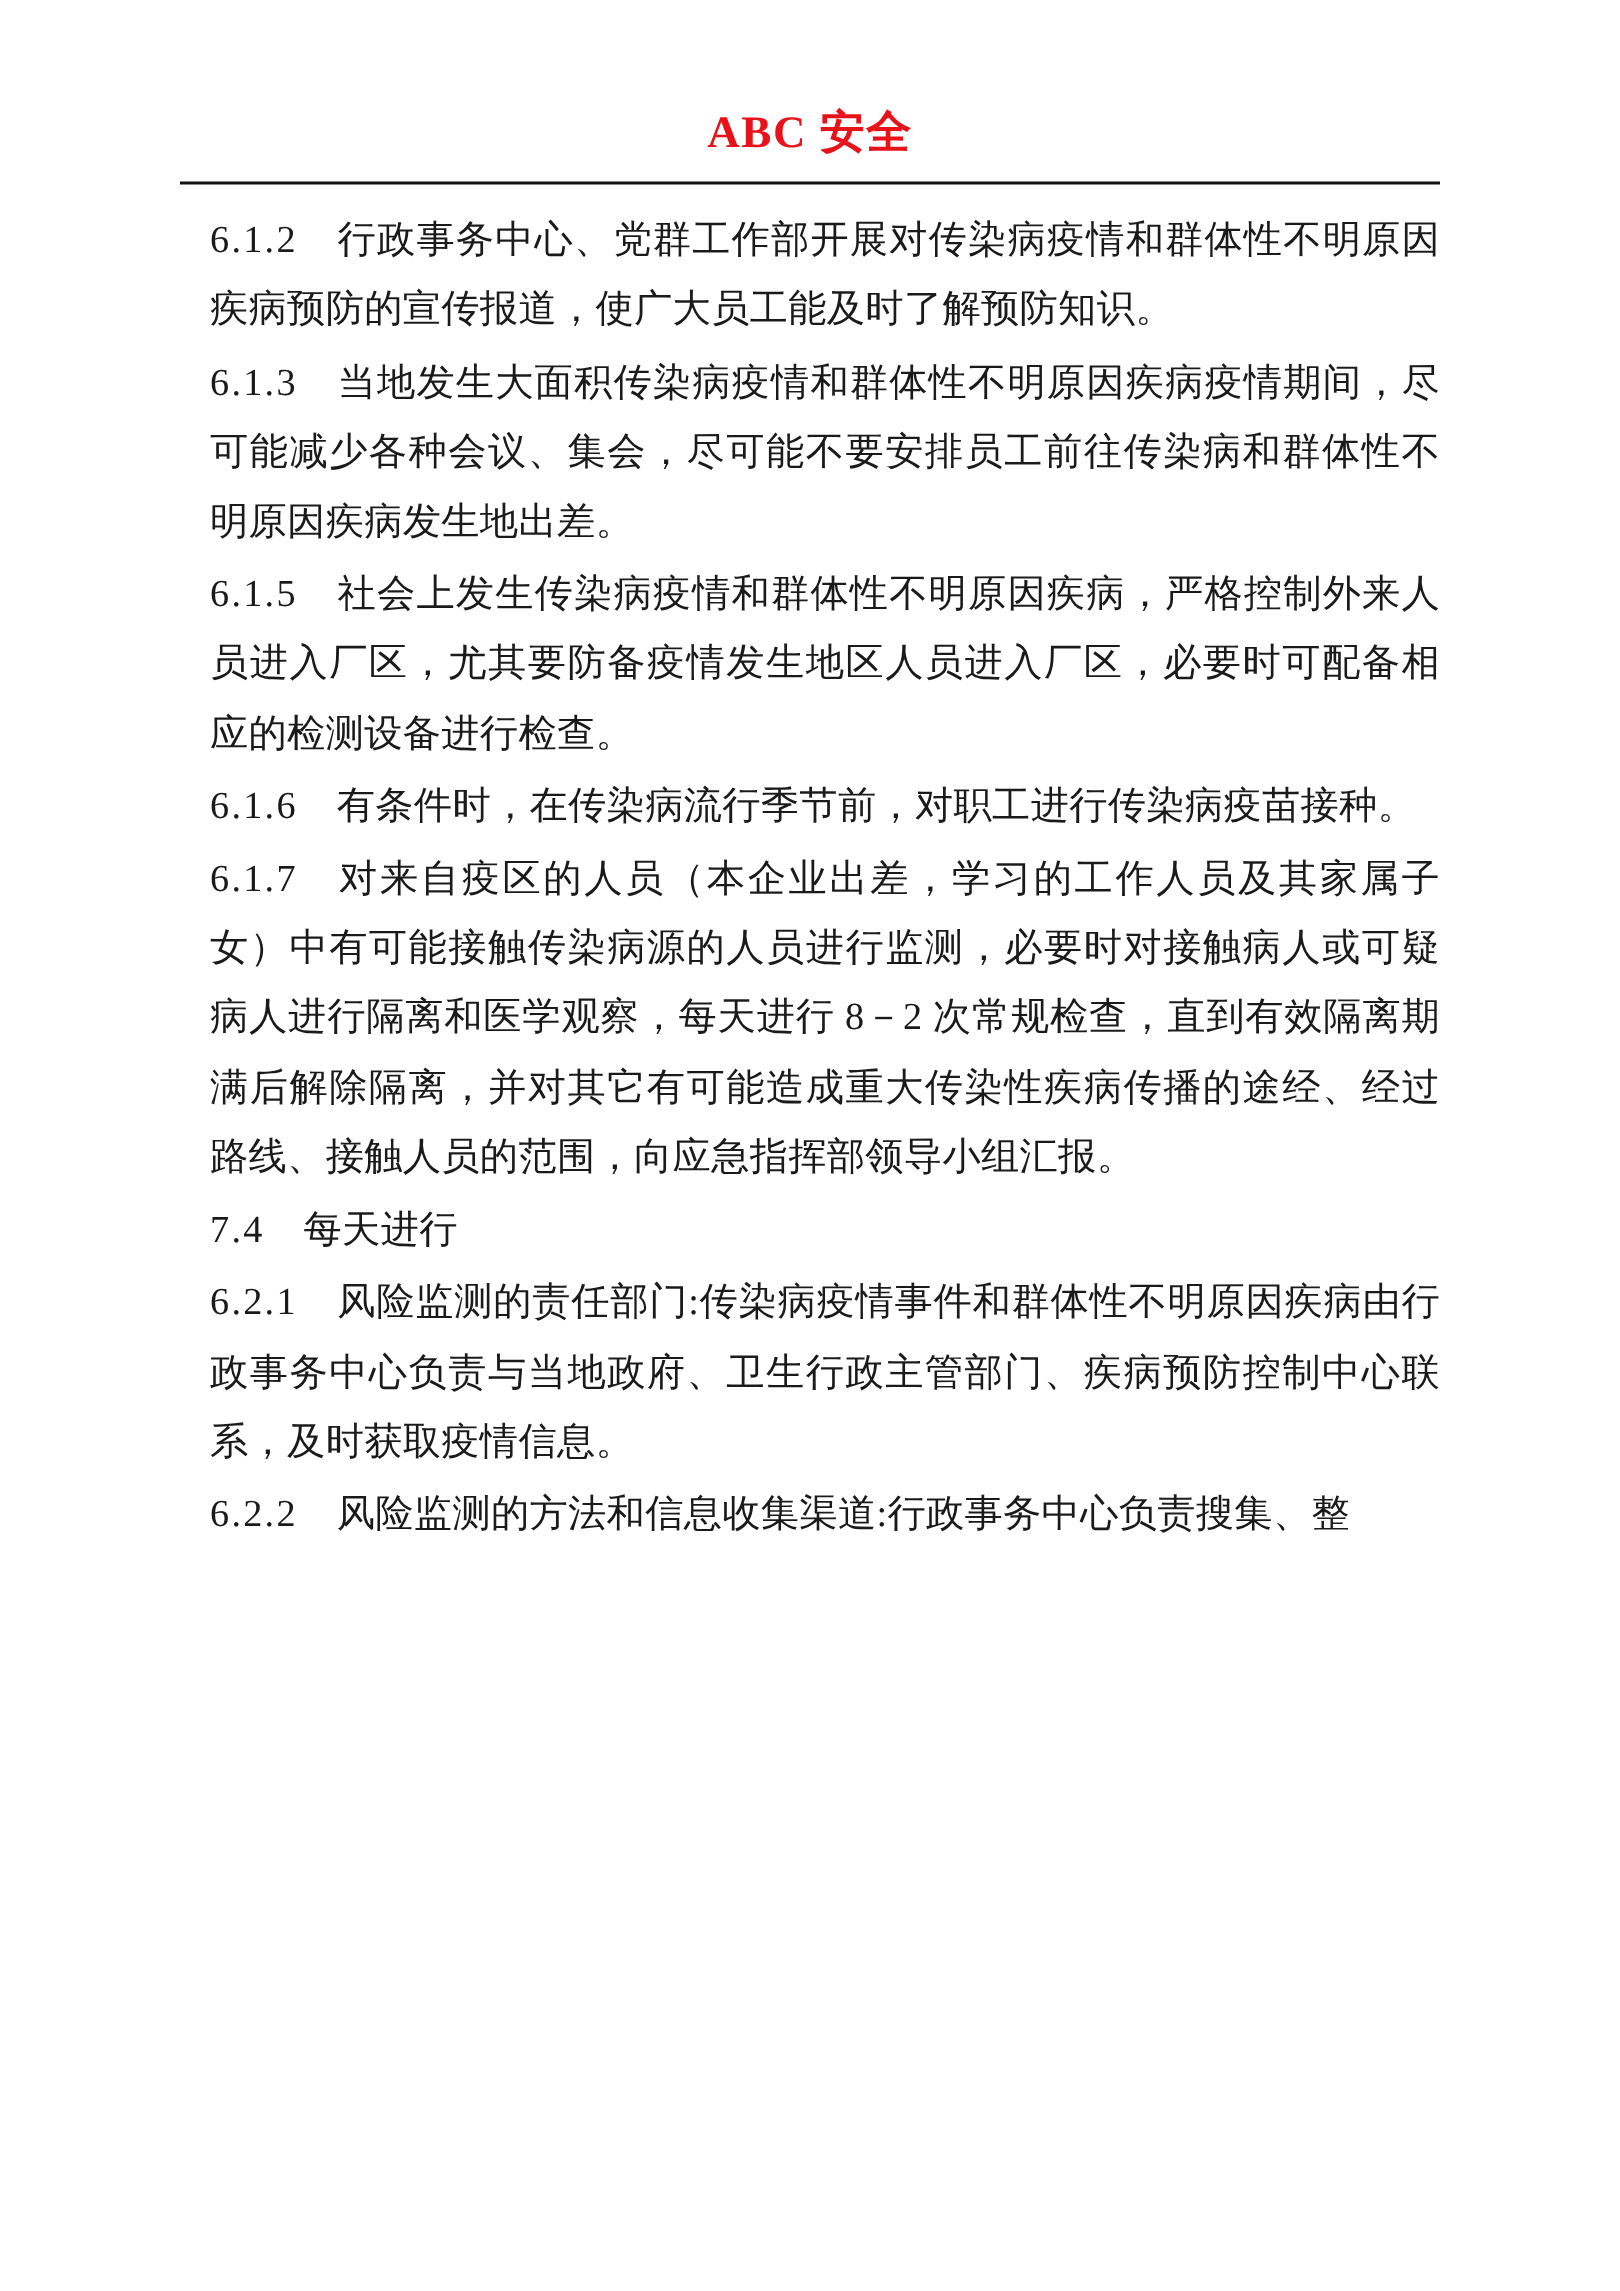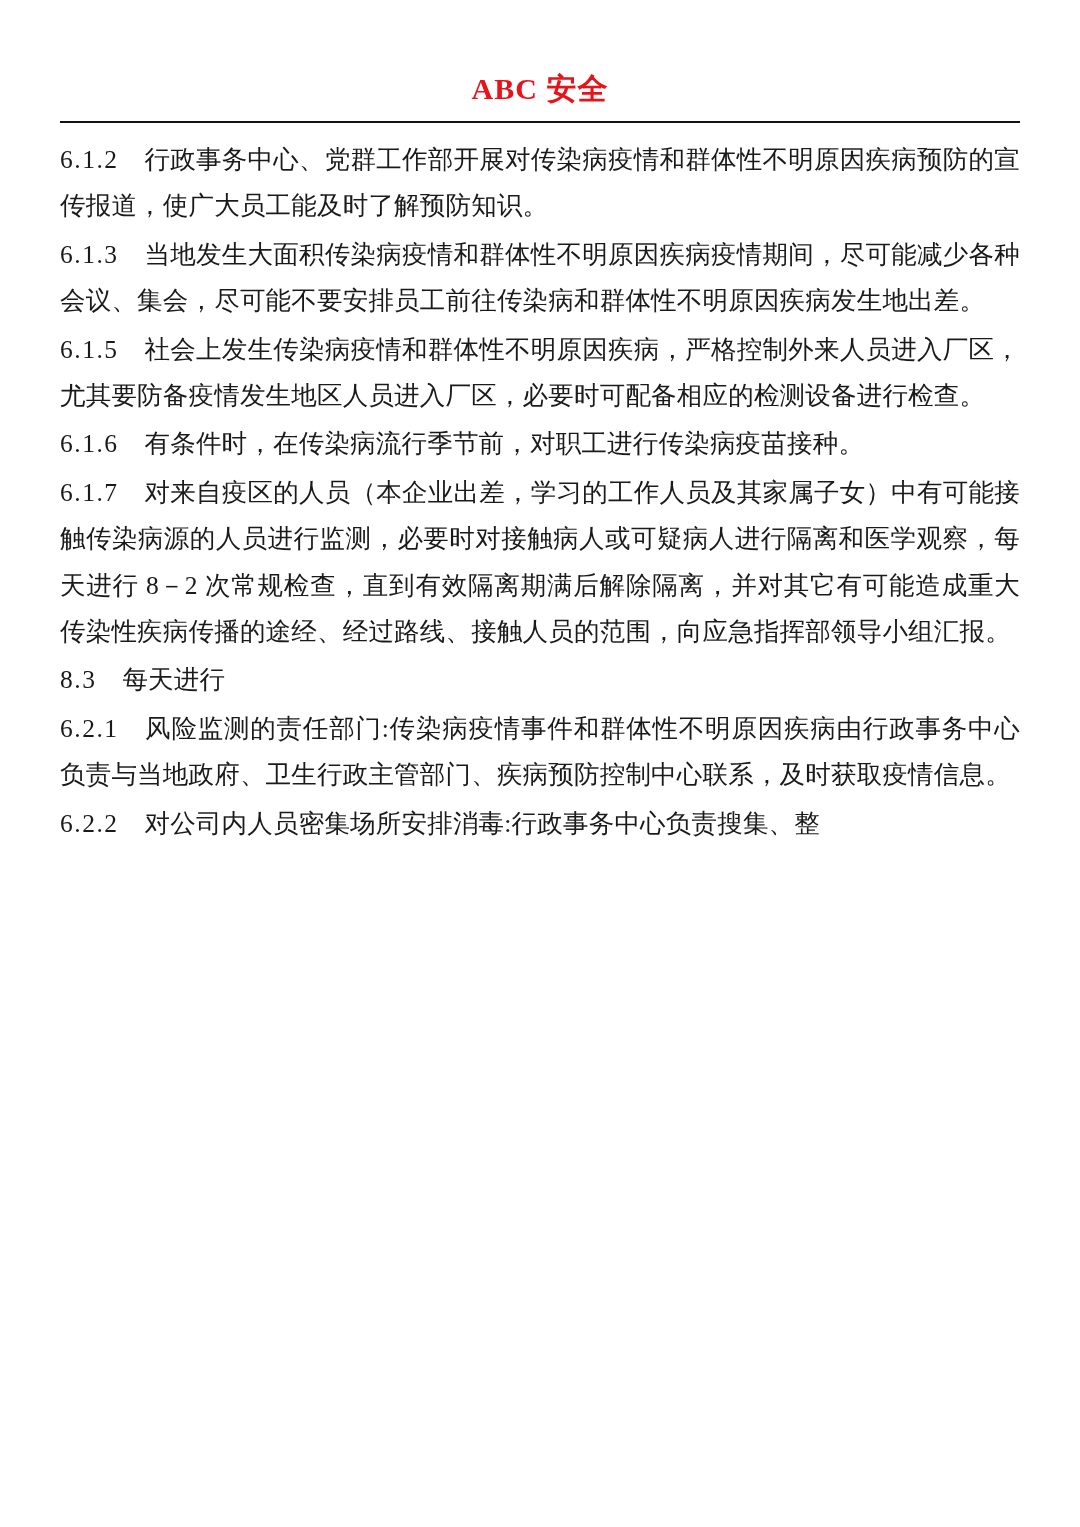--- a/index.html
+++ b/index.html
@@ -12,21 +12,21 @@
     height: 1527px;
     font-family: "Liberation Serif", "DejaVu Serif", serif;
     color: #1a1a1a;
     position: relative;
     overflow: hidden;
   }
   .page {
     width: 1080px;
     height: 1527px;
     box-sizing: border-box;
-    padding: 0 60px;
+    padding: 0 120px;
     position: relative;
   }
   .header {
     padding-top: 72px;
     text-align: center;
   }
   .header-title {
     color: #e8131a;
     font-size: 30px;
     font-weight: bold;
@@ -34,20 +34,21 @@
     line-height: 1.1;
     font-family: "Liberation Serif", "DejaVu Serif", serif;
   }
   .header-rule {
     margin-top: 16px;
     border-bottom: 2.5px solid #111;
     width: 100%;
   }
   .content {
     padding-top: 14px;
+    margin-left: 20px;
   }
   .para {
     font-size: 25.5px;
     line-height: 1.82;
     text-align: justify;
     text-justify: inter-ideograph;
     margin: 0 0 2px 0;
     letter-spacing: 0.2px;
     font-family: "Liberation Serif", "DejaVu Serif", serif;
   }
@@ -86,25 +87,25 @@
 
     <p class="para">
       <span class="num">6.1.6</span><span class="gap"></span><span>有条件时，在传染病流行季节前，对职工进行传染病疫苗接种。</span>
     </p>
 
     <p class="para">
       <span class="num">6.1.7</span><span class="gap"></span><span>对来自疫区的人员（本企业出差，学习的工作人员及其家属子女）中有可能接触传染病源的人员进行监测，必要时对接触病人或可疑病人进行隔离和医学观察，每天进行 8－2 次常规检查，直到有效隔离期满后解除隔离，并对其它有可能造成重大传染性疾病传播的途经、经过路线、接触人员的范围，向应急指挥部领导小组汇报。</span>
     </p>
 
     <p class="para">
-      <span class="num">8.3</span><span class="gap"></span><span>每天进行</span>
+      <span class="num">7.4</span><span class="gap"></span><span>每天进行</span>
     </p>
 
     <p class="para">
       <span class="num">6.2.1</span><span class="gap"></span><span>风险监测的责任部门:传染病疫情事件和群体性不明原因疾病由行政事务中心负责与当地政府、卫生行政主管部门、疾病预防控制中心联系，及时获取疫情信息。</span>
     </p>
 
     <p class="para">
-      <span class="num">6.2.2</span><span class="gap"></span><span>对公司内人员密集场所安排消毒:行政事务中心负责搜集、整</span>
+      <span class="num">6.2.2</span><span class="gap"></span><span>风险监测的方法和信息收集渠道:行政事务中心负责搜集、整</span>
     </p>
 
   </div>
 </div>
 
 </body></html>

